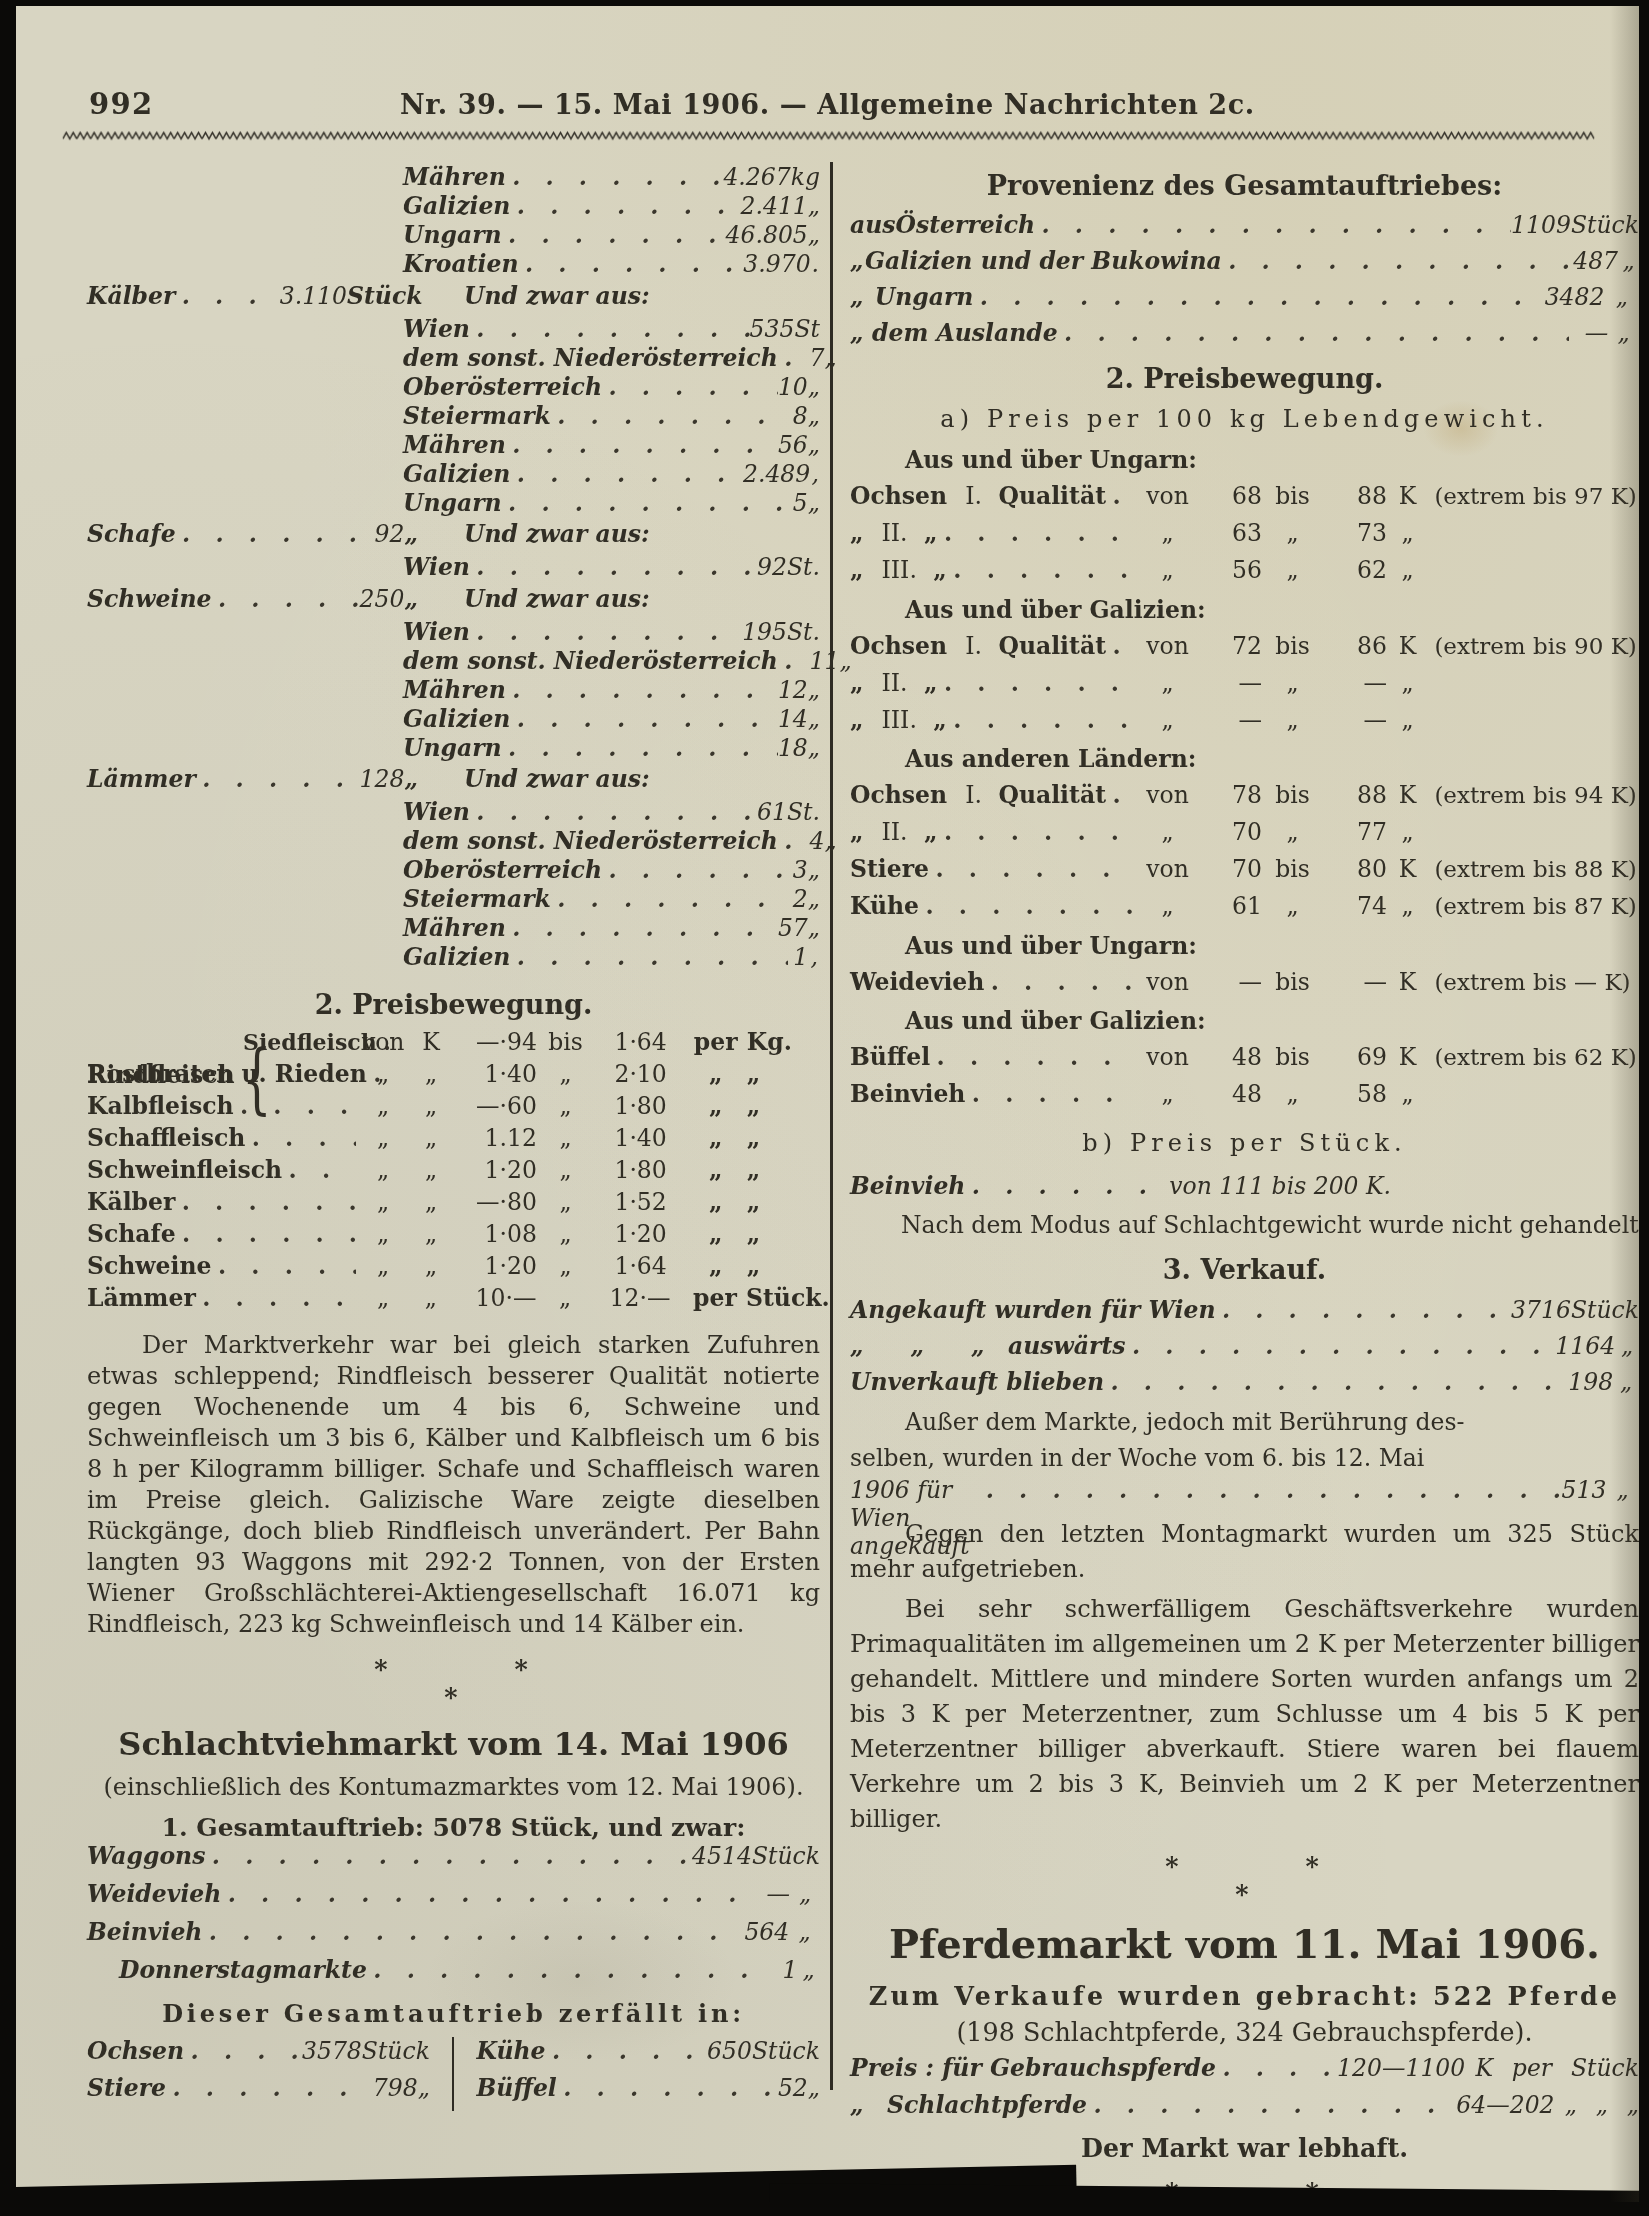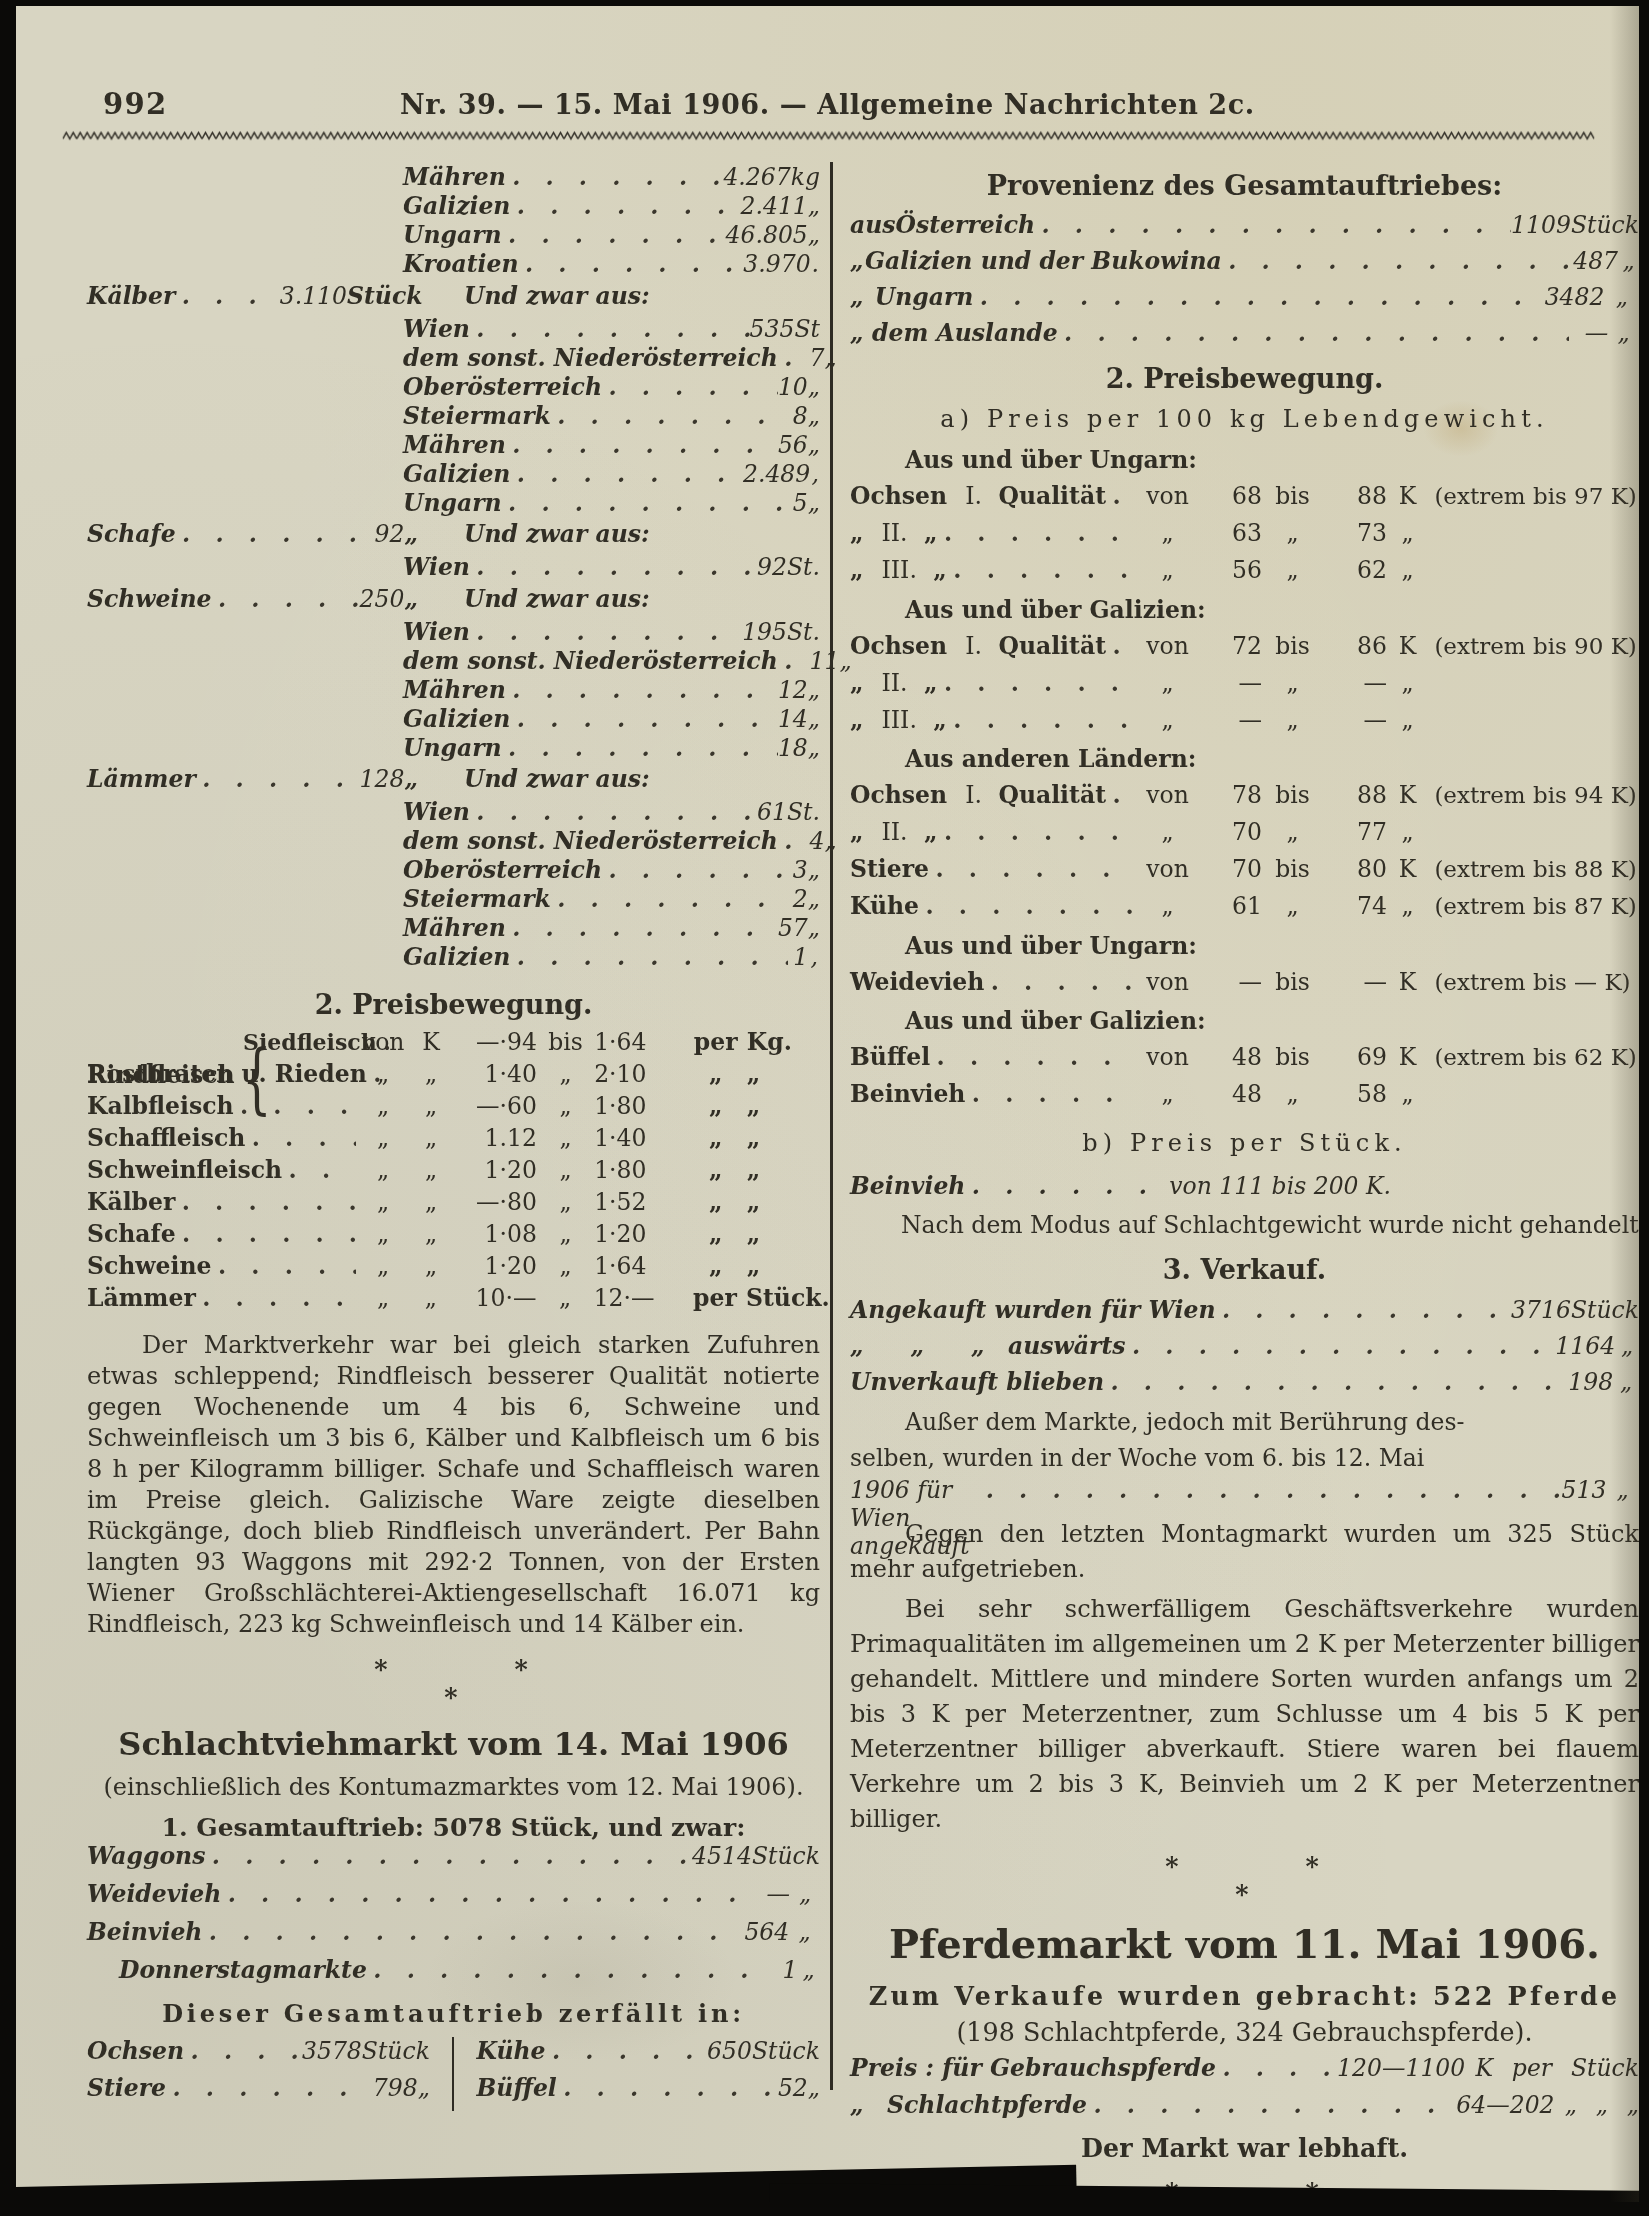--- a/index.html
+++ b/index.html
@@ -23,21 +23,21 @@
   .tear{position:absolute;left:-19px;bottom:-50px;width:1080px;height:76px;
     background:#0b0a08;transform:rotate(-1.2deg);}
   .tear2{position:absolute;right:-19px;bottom:-61px;width:889px;height:76px;
     background:#0b0a08;transform:rotate(.5deg);}
   .stain{position:absolute;border-radius:50%;pointer-events:none;}
   .stain.s1{left:1407px;top:394px;width:76px;height:57px;
     background:radial-gradient(ellipse, rgba(175,140,70,.25), transparent 70%);}
   .stain.s2{left:406px;top:1892px;width:318px;height:165px;
     background:radial-gradient(ellipse, rgba(120,115,95,.10), transparent 70%);}
 
-  .page-number{position:absolute;left:87px;top:81px;font-size:29px;font-weight:bold;letter-spacing:1.3px;}
+  .page-number{position:absolute;left:73px;top:81px;font-size:29px;font-weight:bold;letter-spacing:1.3px;}
   .header-title{position:absolute;left:0;right:0;top:83px;text-align:center;
     font-size:27px;font-weight:bold;letter-spacing:0.6px;}
   .zigzag{position:absolute;left:44px;top:124px;width:1537px;height:11.4px;}
 
   .divider{position:absolute;left:814px;top:156px;width:3.2px;height:1928px;background:#2e2b23;}
 
   .col{position:absolute;font-size:23.5px;}
   .col-left{left:71px;top:157px;width:733px;}
   .col-right{left:834px;top:164px;width:789px;}
 
@@ -68,21 +68,21 @@
     transform:scale(.75,1.25);vertical-align:-16.5px;margin-left:2.5px;}
   .p-row{display:flex;align-items:baseline;height:32px;}
   .p-name{width:269px;display:flex;align-items:baseline;}
   .price-table .p-row:nth-of-type(1) .p-name,
   .price-table .p-row:nth-of-type(2) .p-name{padding-left:156px;box-sizing:border-box;}
   .price-table .p-row:nth-of-type(2) .p-name{font-size:22px;}
   .c-von{width:55px;text-align:center;}
   .c-k{width:42px;text-align:center;}
   .c-lo{width:86px;text-align:right;}
   .c-bis{width:58px;text-align:center;}
-  .c-hi{width:94px;text-align:left;}
+  .c-hi{width:94px;text-align:center;}
   .c-per{width:58px;text-align:center;font-weight:bold;}
   .c-unit{width:74px;text-align:left;padding-left:2.5px;font-weight:bold;white-space:nowrap;}
 
   .para{margin-top:14px;text-align:justify;text-indent:55px;font-size:24px;line-height:31px;}
 
   .asterisks{text-align:center;margin-top:15.2px;line-height:28px;font-size:25.4px;font-weight:bold;}
   .asterisks div{letter-spacing:5.1px;}
 
   .h-markt{margin-top:14px;text-align:center;font-weight:bold;font-size:32px;white-space:nowrap;}
   .h-sub{margin-top:10.2px;text-align:center;font-size:24px;white-space:nowrap;}

